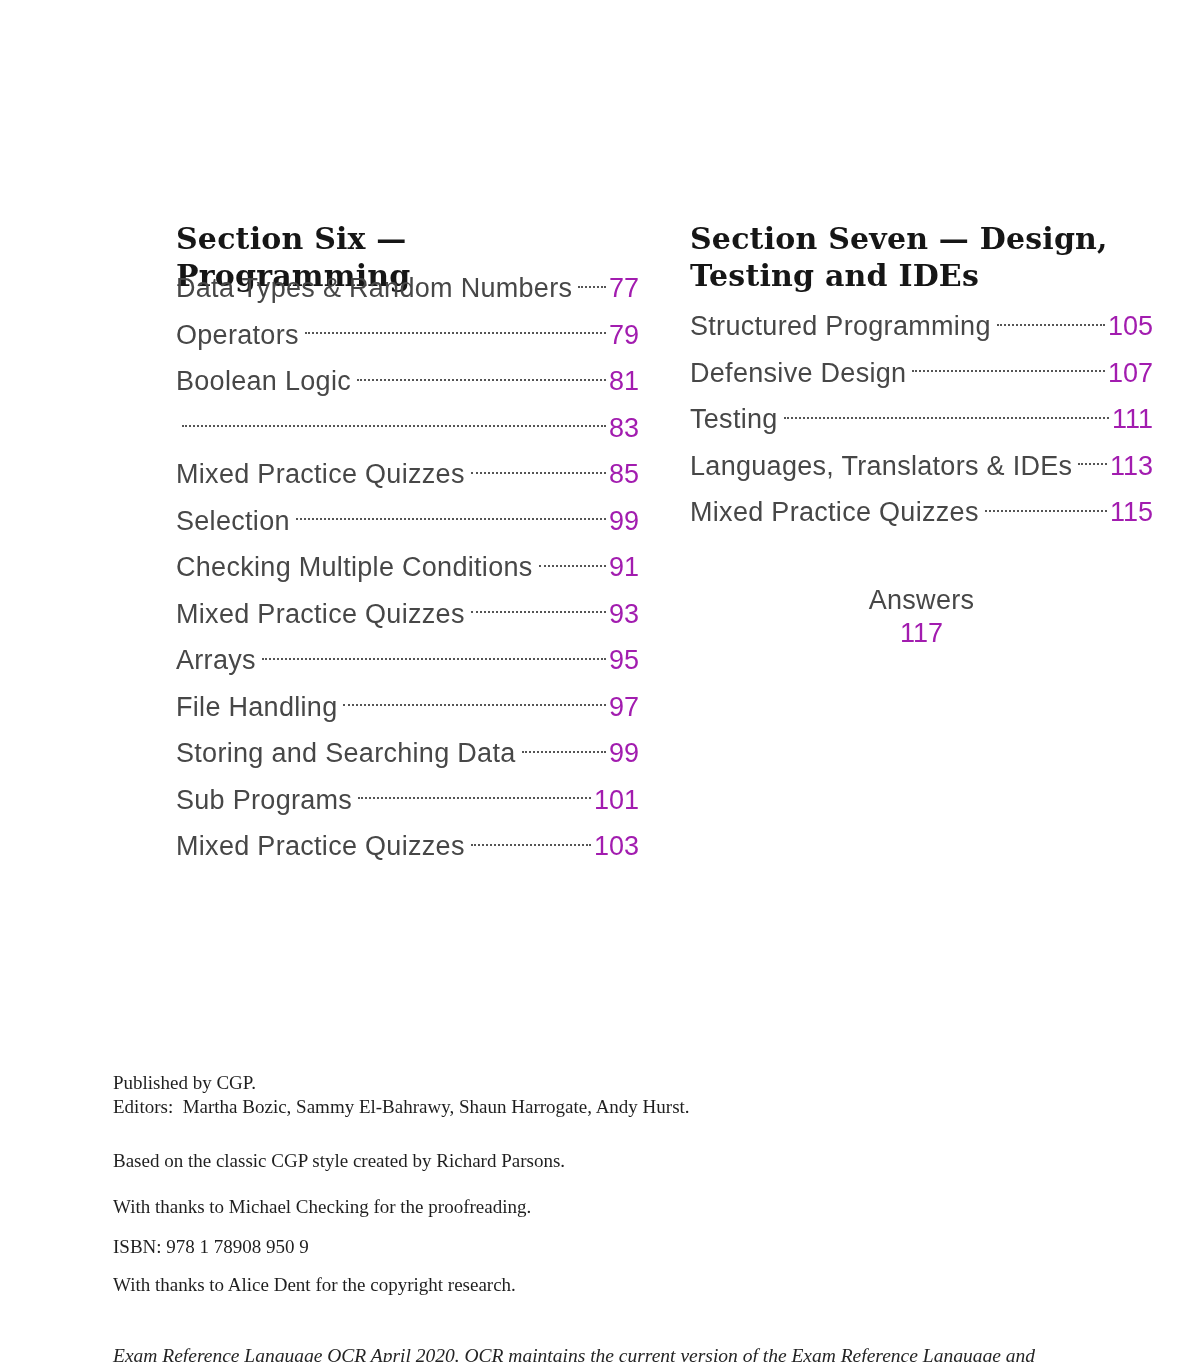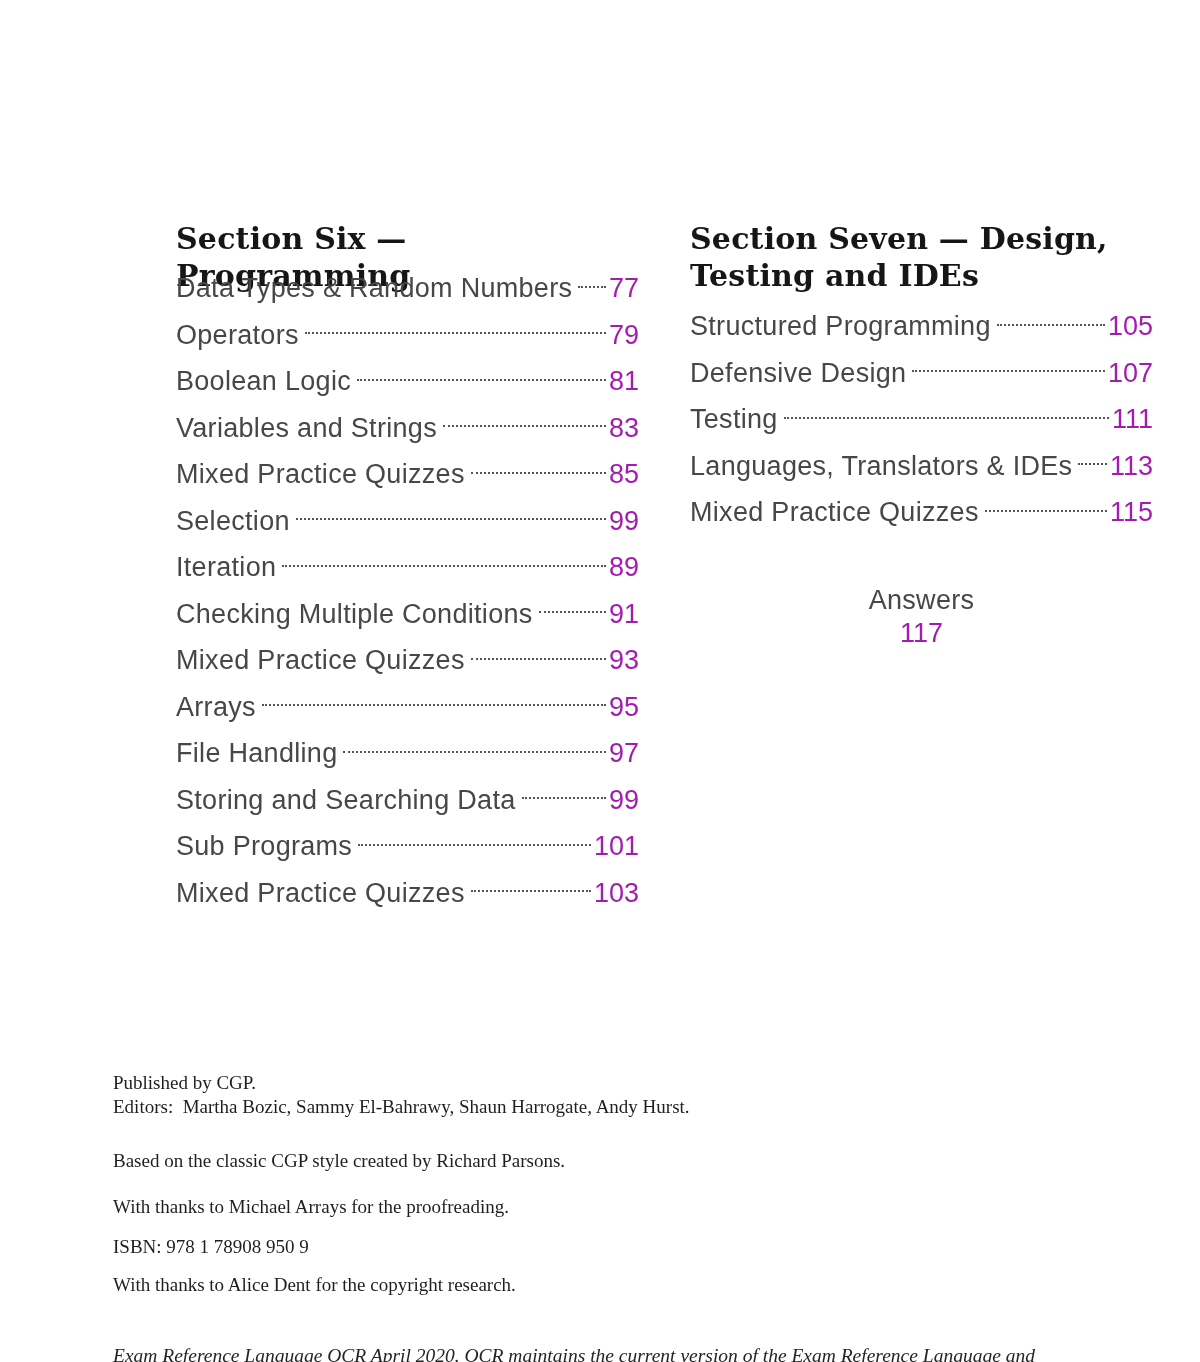--- a/index.html
+++ b/index.html
@@ -98,42 +98,36 @@
         <span class="toc-page">79</span>
       </div>
 
       <div class="toc-row">
         <span class="toc-title">Boolean Logic</span>
         <span class="toc-leader"></span>
         <span class="toc-page">81</span>
       </div>
 
       <div class="toc-row">
-        <span class="toc-title">Variables and Strings</span>
         <span class="toc-leader"></span>
         <span class="toc-page">83</span>
       </div>
 
       <div class="toc-row">
         <span class="toc-title">Mixed Practice Quizzes</span>
         <span class="toc-leader"></span>
         <span class="toc-page">85</span>
       </div>
 
       <div class="toc-row">
         <span class="toc-title">Selection</span>
         <span class="toc-leader"></span>
         <span class="toc-page">99</span>
       </div>
 
-      <div class="toc-row">
-        <span class="toc-title">Iteration</span>
-        <span class="toc-leader"></span>
-        <span class="toc-page">89</span>
-      </div>
 
       <div class="toc-row">
         <span class="toc-title">Checking Multiple Conditions</span>
         <span class="toc-leader"></span>
         <span class="toc-page">91</span>
       </div>
 
       <div class="toc-row">
         <span class="toc-title">Mixed Practice Quizzes</span>
         <span class="toc-leader"></span>
@@ -217,21 +211,21 @@
 </div>
 
 <div class="colophon publisher">
   <div>Published by CGP.</div>
   <div>Based on the classic CGP style created by Richard Parsons.</div>
 </div>
 
 <div class="colophon editors">Editors:  Martha Bozic, Sammy El-Bahrawy, Shaun Harrogate, Andy Hurst.</div>
 
 <div class="colophon thanks">
-  <div>With thanks to Michael Arrays for the proofreading.</div>
+  <div>With thanks to Michael Checking for the proofreading.</div>
   <div>With thanks to Alice Dent for the copyright research.</div>
 </div>
 
 <div class="colophon isbn">ISBN: 978 1 78908 950 9</div>
 
 <div class="colophon exam-ref">
   <div>Exam Reference Language OCR April 2020. OCR maintains the current version of the Exam Reference Language and</div>
   
   
 </div>

